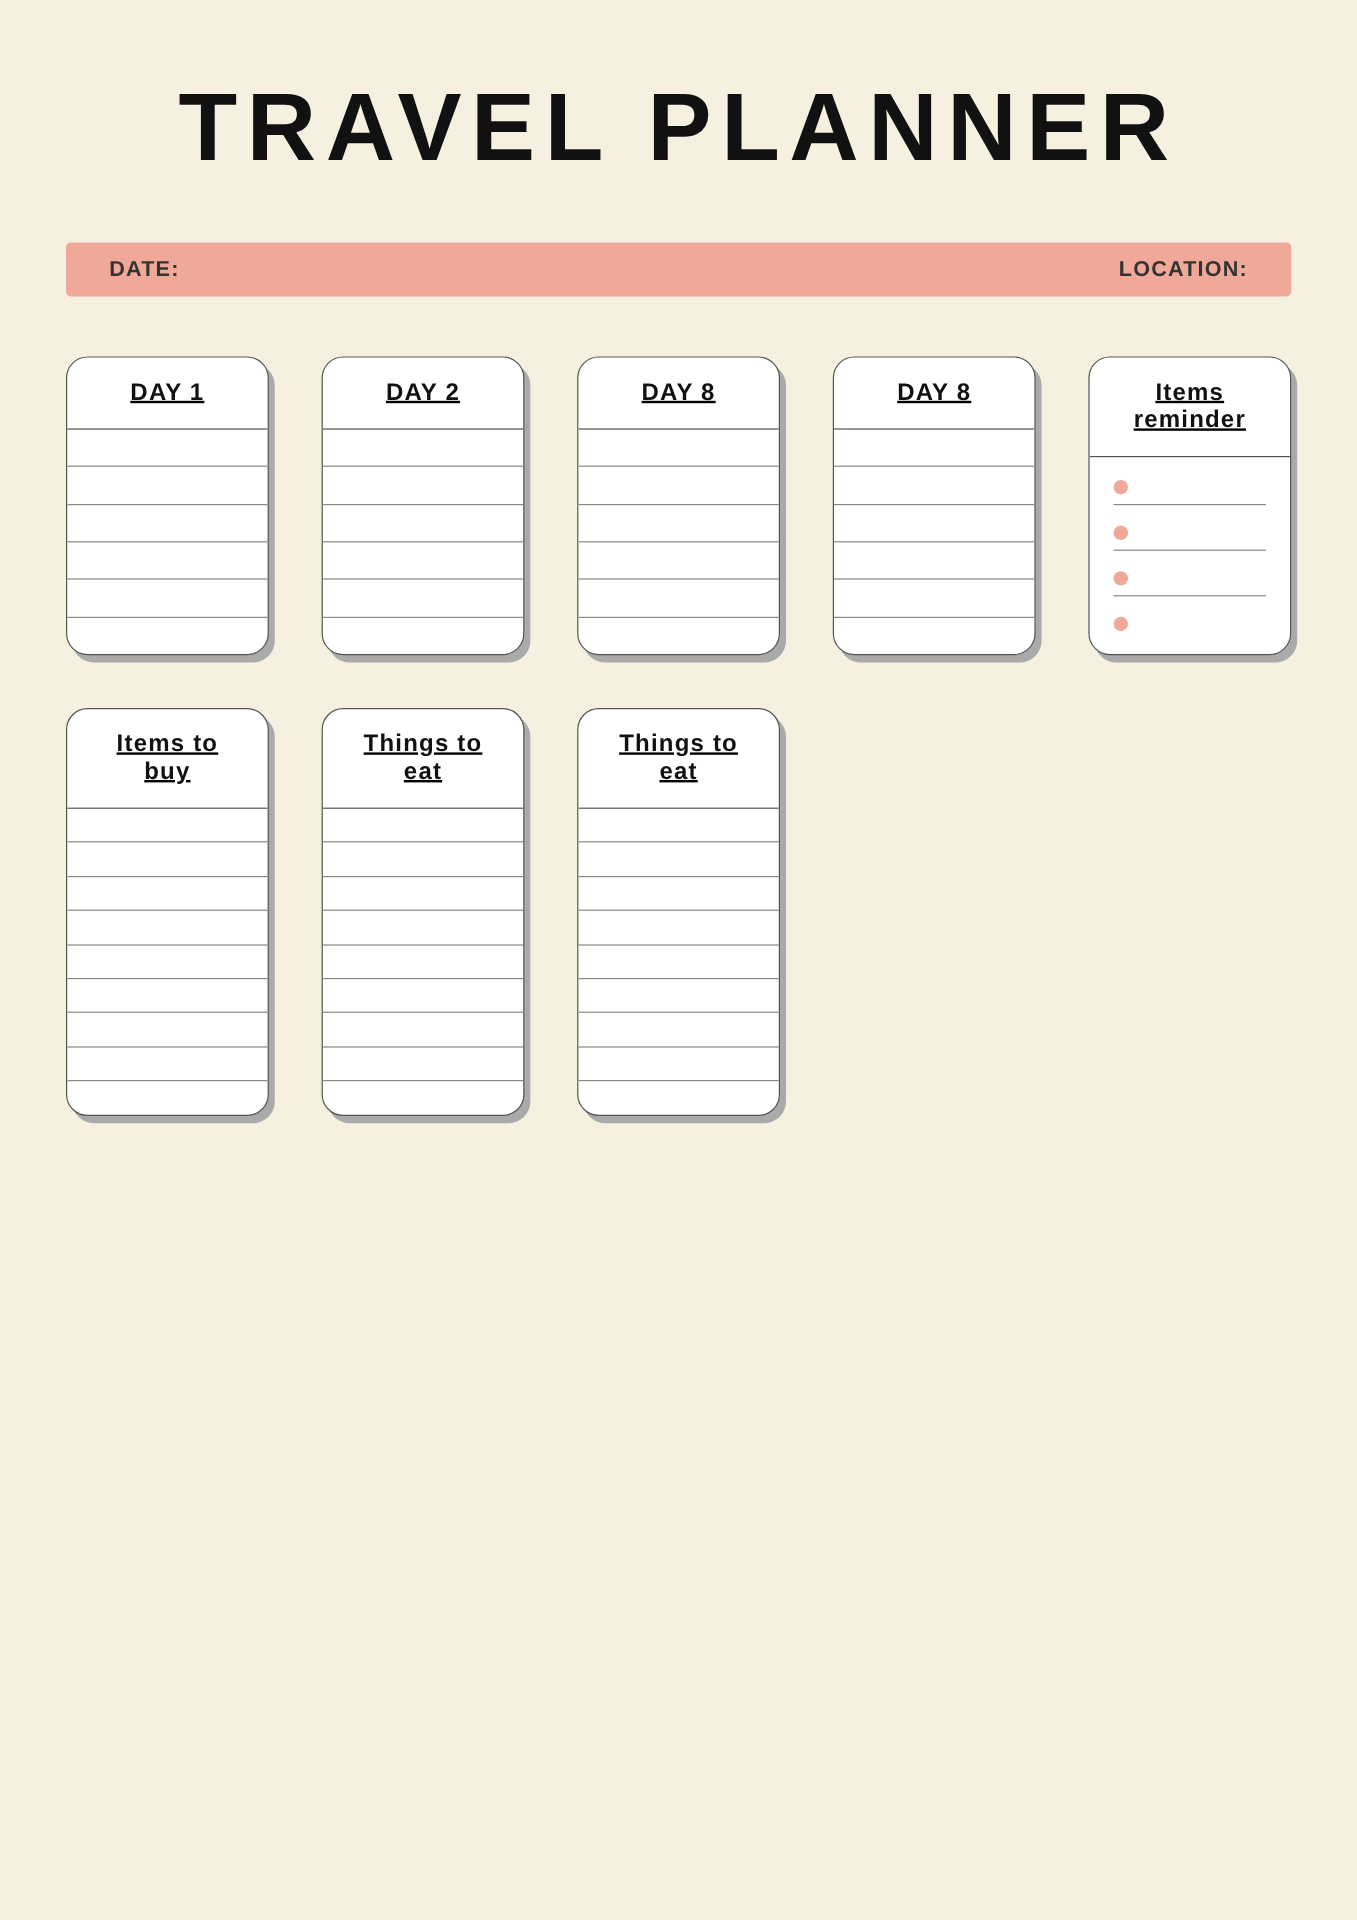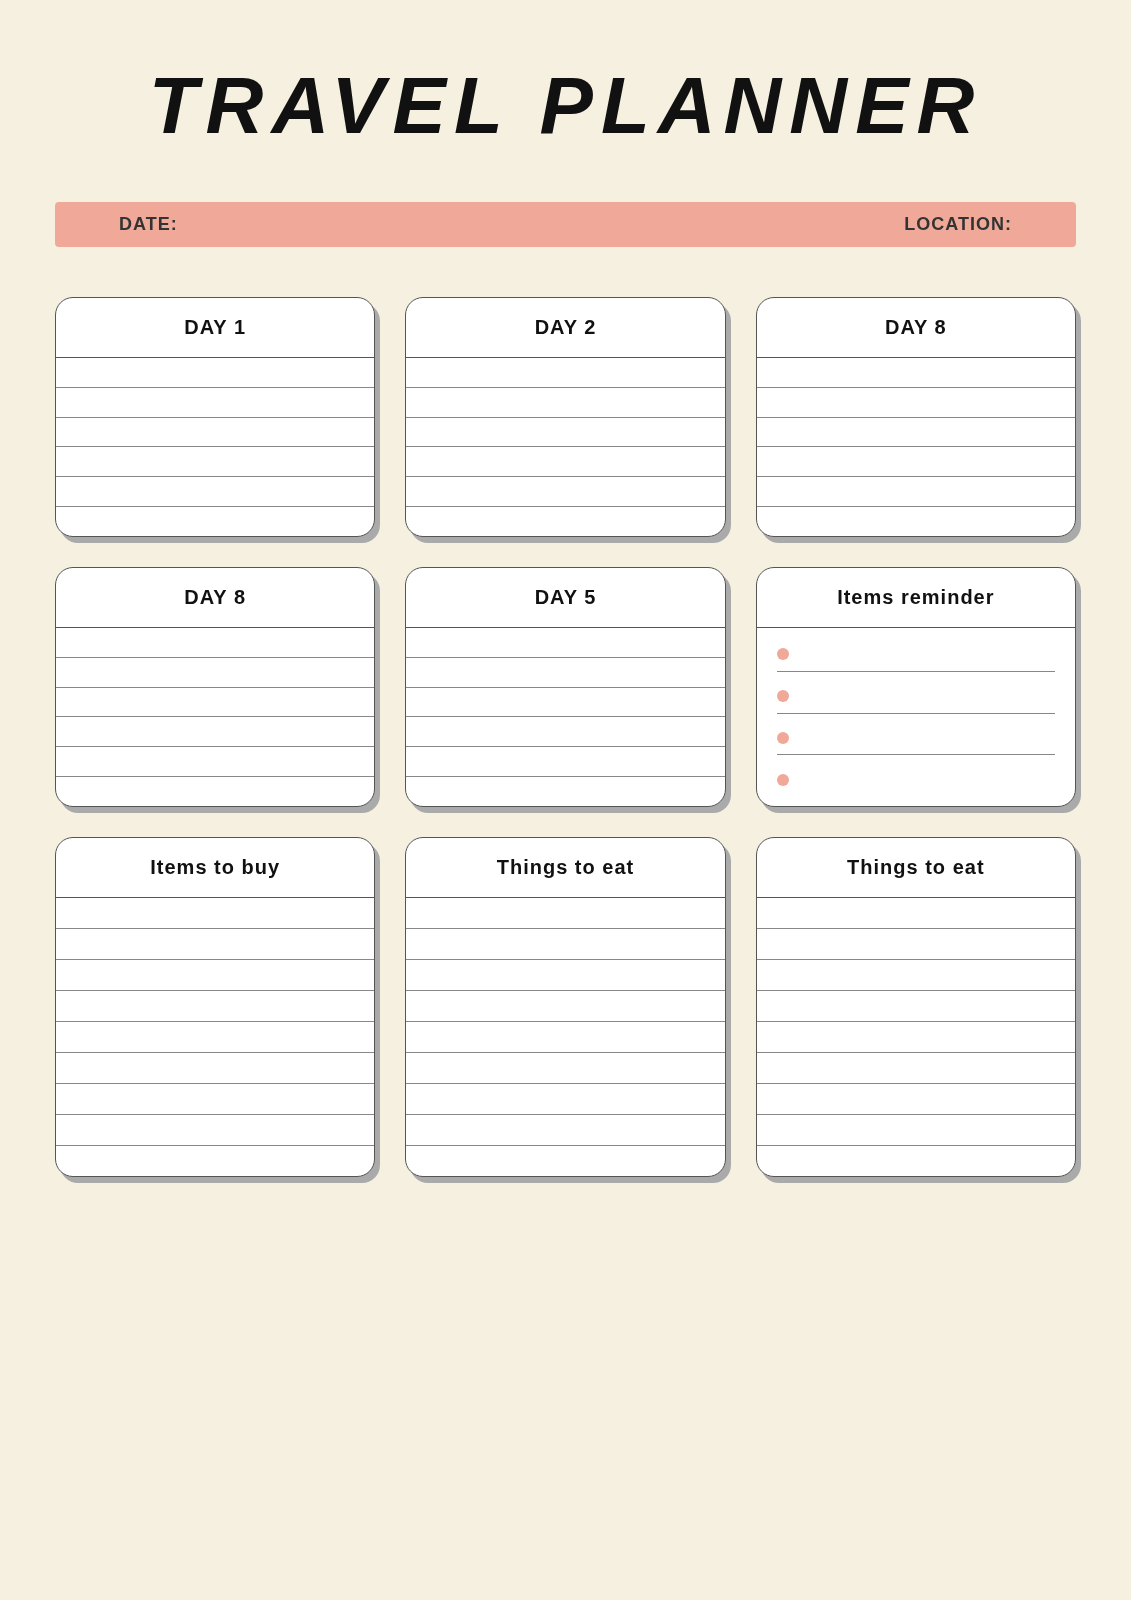--- a/index.html
+++ b/index.html
@@ -28,51 +28,51 @@
     }
 
     .page-title {
       font-size: 80px;
       font-weight: 900;
       letter-spacing: 8px;
       color: #111;
       text-align: center;
       margin-bottom: 50px;
       font-family: 'Arial Black', 'Arial', sans-serif;
-      font-style: italic;
     }
 
     .date-location-bar {
       display: flex;
       width: 100%;
       background: #f0a898;
       border-radius: 4px;
-      padding: 12px 64px;
+      padding: 12px 36px;
       margin-bottom: 50px;
       gap: 36px;
     }
 
     .date-section, .location-section {
       flex: 1;
       font-size: 18px;
       font-weight: 600;
       color: #333;
       letter-spacing: 1px;
     }
 
     .location-section {
       text-align: right;
       padding-left: 60px;
     }
 
     .grid {
       display: grid;
-      grid-template-columns: repeat(3, 1fr);
-      gap: 30px;
+      grid-template-columns: repeat(5, 1fr);
+      gap: 44px;
       width: 100%;
+      text-decoration: underline;
     }
 
     .card {
       background: #fff;
       border-radius: 18px;
       border: 1.5px solid #555;
       box-shadow: 5px 6px 0px #aaa;
       overflow: hidden;
       display: flex;
       flex-direction: column;
@@ -196,31 +196,20 @@
       <div class="card-lines">
         <div class="line"></div>
         <div class="line"></div>
         <div class="line"></div>
         <div class="line"></div>
         <div class="line"></div>
         <div class="line"></div>
       </div>
     </div>
 
-    <div class="card">
-      <div class="card-header">DAY 5</div>
-      <div class="card-lines">
-        <div class="line"></div>
-        <div class="line"></div>
-        <div class="line"></div>
-        <div class="line"></div>
-        <div class="line"></div>
-        <div class="line"></div>
-      </div>
-    </div>
 
     <div class="card reminder-card">
       <div class="card-header">Items reminder</div>
       <div class="card-lines">
         <div class="reminder-line">
           <div class="bullet"></div>
         </div>
         <div class="reminder-line">
           <div class="bullet"></div>
         </div>

